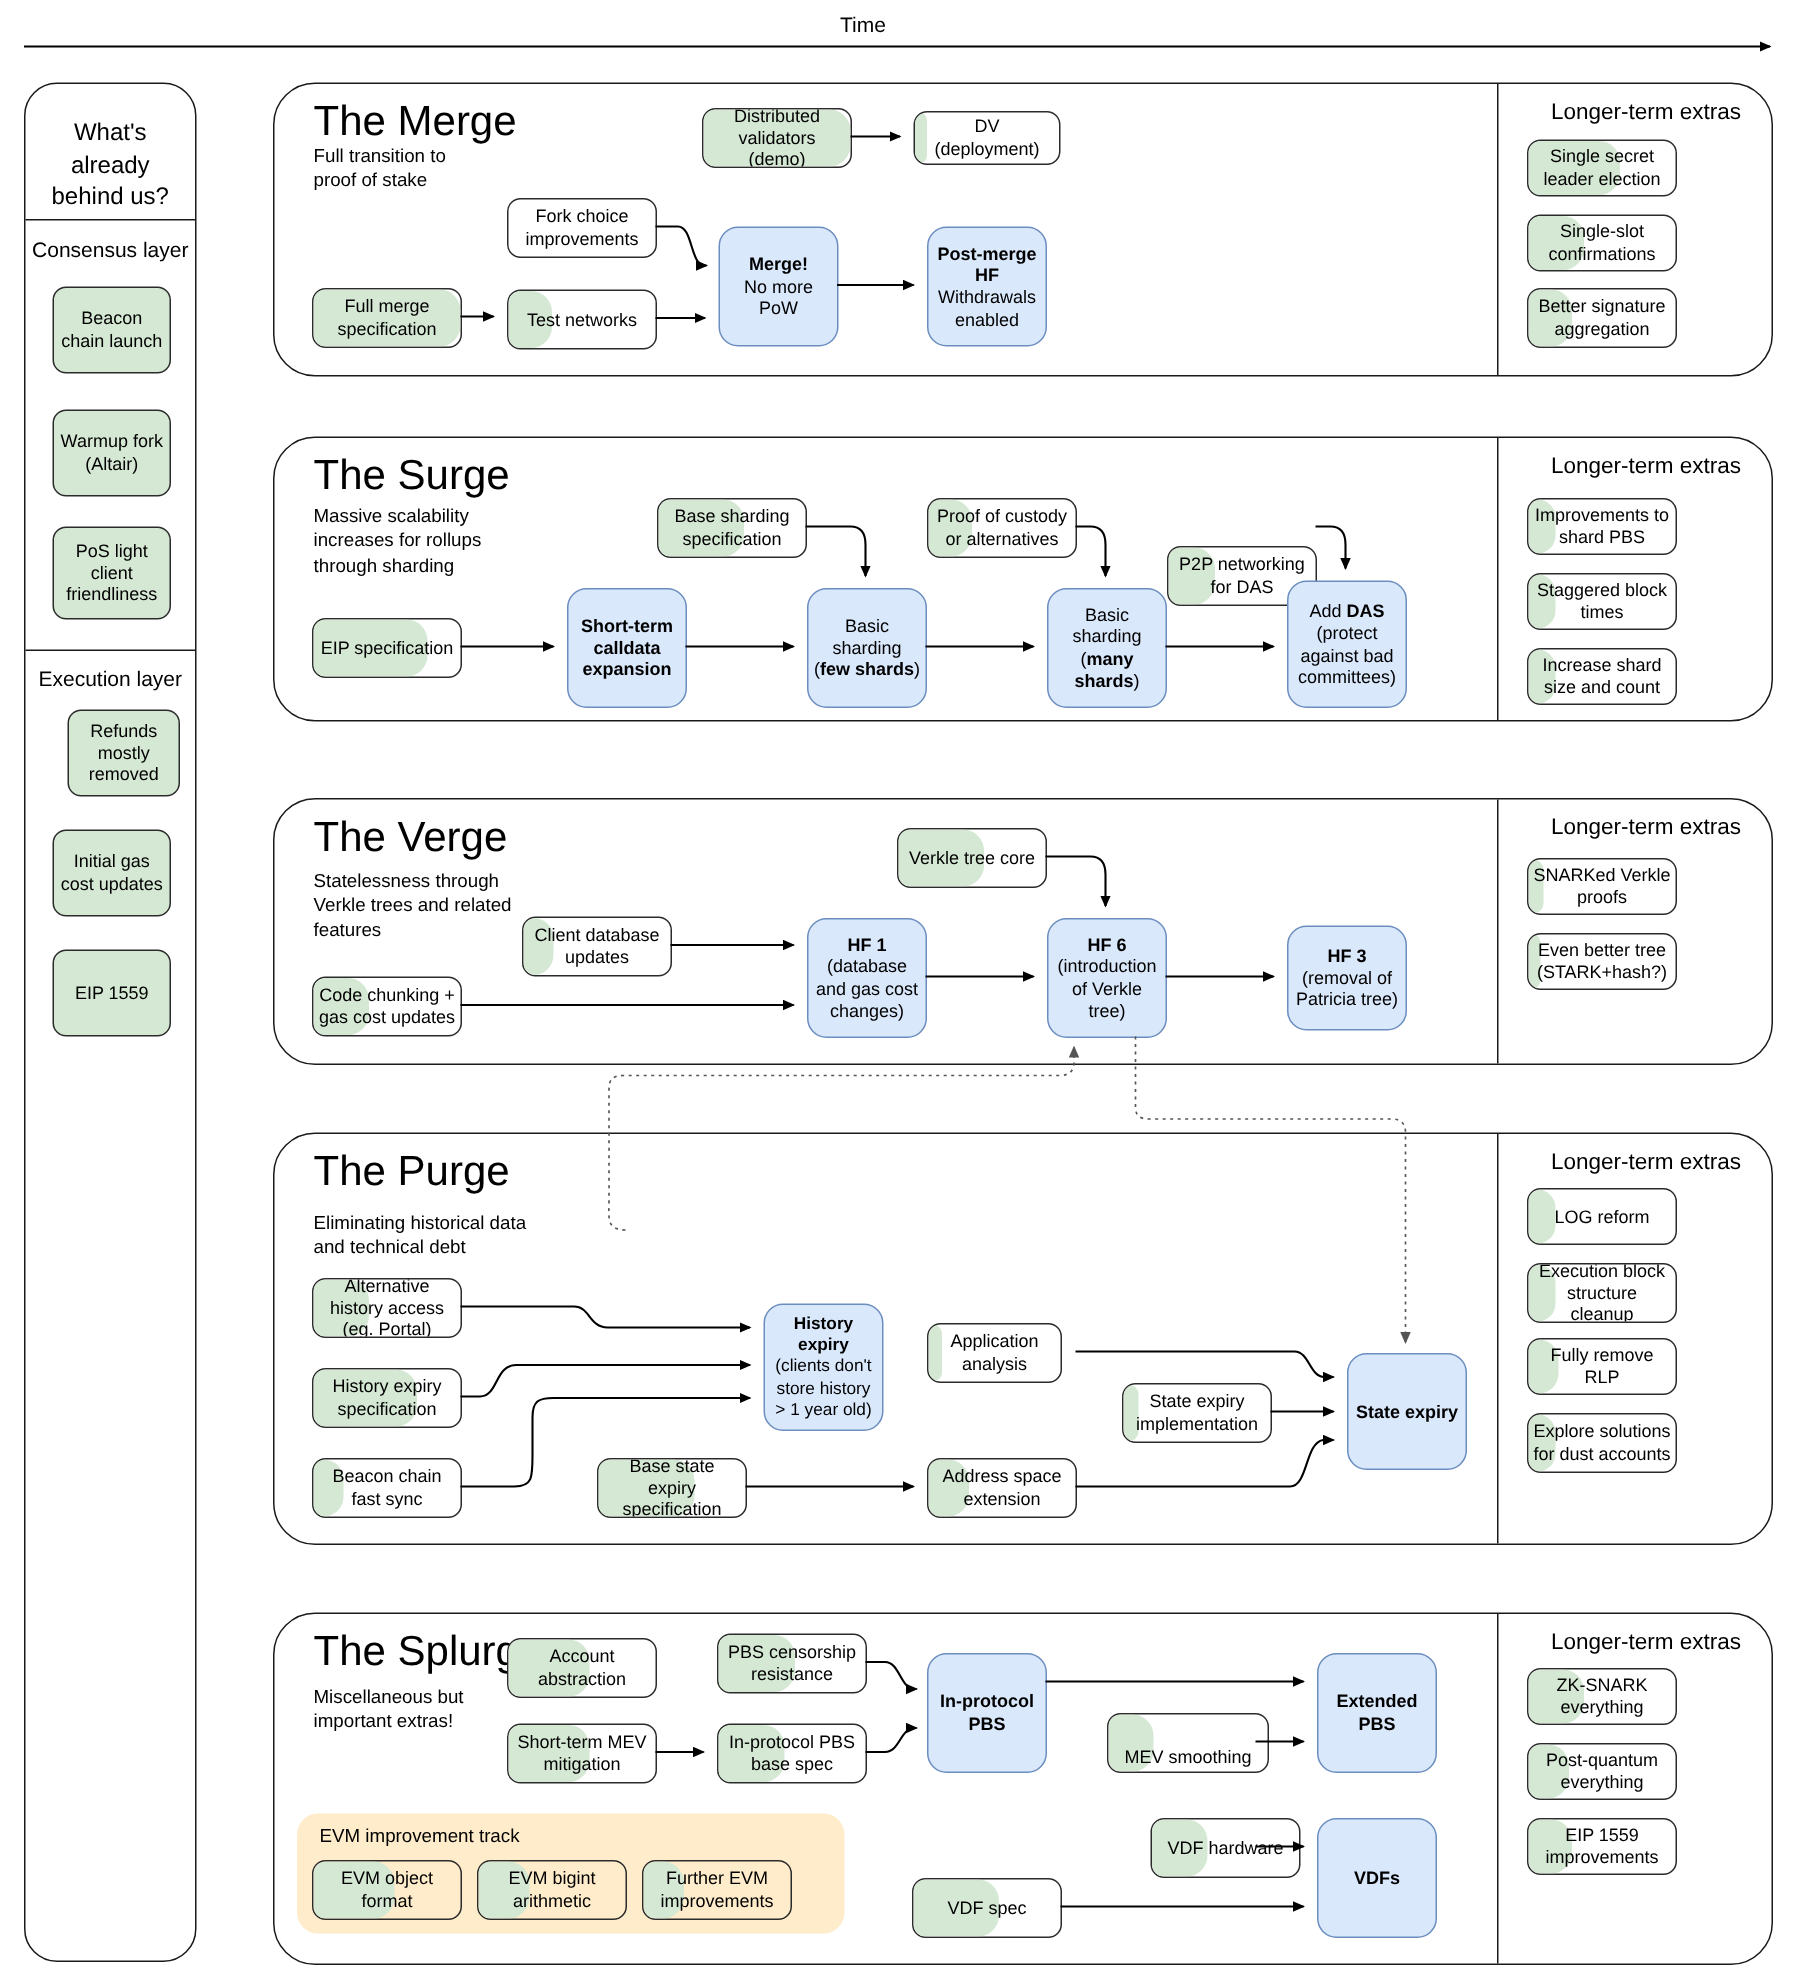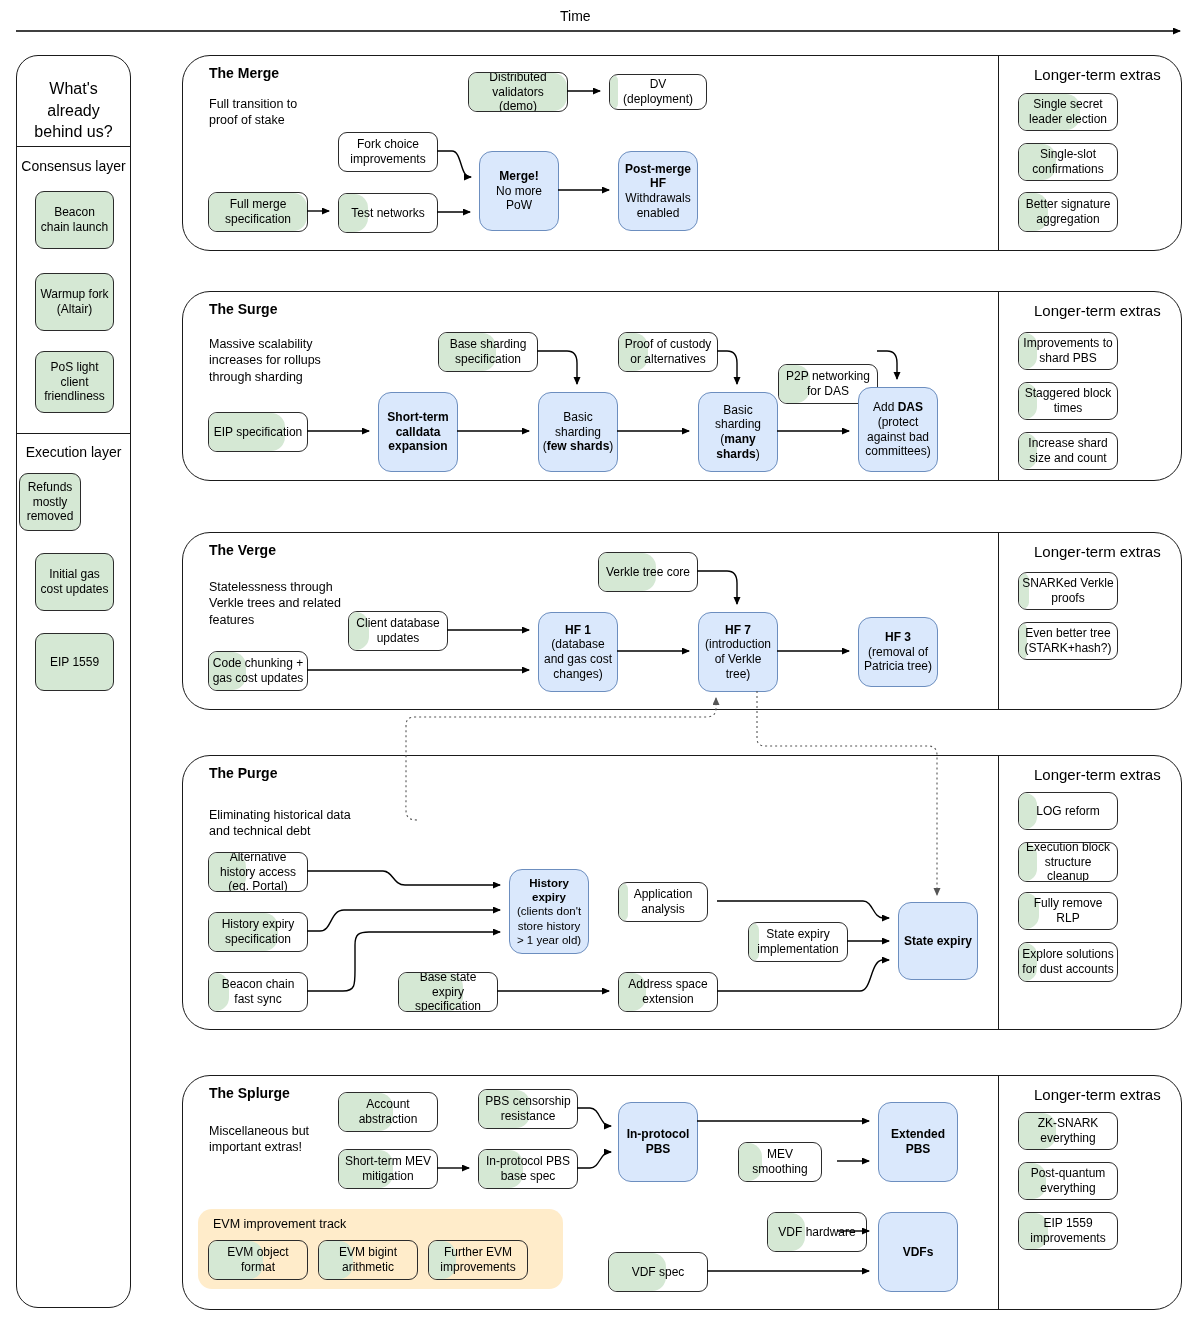--- a/index.html
+++ b/index.html
@@ -2,21 +2,21 @@
 <html><head>
 <meta charset="utf-8">
 <style>
   html,body{margin:0;padding:0;background:#fff;}
   body{font-family:"Liberation Sans","DejaVu Sans",sans-serif;color:#000;}
   .canvas{position:relative;width:1196px;height:1322px;background:#fff;overflow:hidden;}
   .overlay{position:absolute;left:0;top:0;width:1196px;height:1322px;pointer-events:none;z-index:6;}
   .time-label{position:absolute;left:560px;top:8px;font-size:14px;z-index:2;}
   
   .panel{position:absolute;border:1.2px solid #1a1a1a;border-radius:28px;background:#fff;box-sizing:border-box;}
-  .sec-title{position:absolute;left:26px;top:9px;font-size:14px;font-weight:bold;}
+  .sec-title{position:absolute;left:26px;top:9px;font-size:28px;}
   .sec-sub{position:absolute;left:26px;font-size:12.5px;line-height:1.3;}
   .vdiv{position:absolute;left:815px;top:0;bottom:0;width:0;border-left:1.2px solid #1a1a1a;}
   .extras-label{position:absolute;left:835px;top:10px;font-size:15px;margin-left:16px;}
   
   .col{position:absolute;border:1.2px solid #1a1a1a;border-radius:22px;background:#fff;box-sizing:border-box;}
   .col-title{position:absolute;left:0;right:0;top:22px;text-align:center;font-size:16px;line-height:1.35;}
   .hdiv{position:absolute;left:0;right:0;height:0;border-top:1.2px solid #1a1a1a;}
   .col-header{position:absolute;left:0;right:0;text-align:center;font-size:14px;}
   
   .box{position:absolute;display:flex;align-items:center;justify-content:center;text-align:center;
@@ -46,21 +46,21 @@
         <span class="lbl">Beacon chain launch</span>
       </div>
     <div class="box green" style="left:18px;top:217px;width:79px;height:58px;">
         <span class="lbl">Warmup fork (Altair)</span>
       </div>
     <div class="box green" style="left:18px;top:295px;width:79px;height:62px;">
         <span class="lbl">PoS light client friendliness</span>
       </div>
     <div class="hdiv" style="top:377px;"></div>
     <div class="col-header" style="top:388px;">Execution layer</div>
-    <div class="box green" style="left:2px;top:417px;width:62px;height:58px;">
+    <div class="box green" style="left:28px;top:417px;width:75px;height:58px;">
         <span class="lbl">Refunds mostly removed</span>
       </div>
     <div class="box green" style="left:18px;top:497px;width:79px;height:58px;">
         <span class="lbl">Initial gas cost updates</span>
       </div>
     <div class="box green" style="left:18px;top:577px;width:79px;height:58px;">
         <span class="lbl">EIP 1559</span>
       </div>
   </div>
 
@@ -170,21 +170,21 @@
         <span class="lbl">Client database updates</span>
       </div>
     <div class="box" style="left:25px;top:118px;width:100px;height:40px;">
         <div class="fill" style="width: 38%;"></div>
         <span class="lbl">Code chunking + gas cost updates</span>
       </div>
     <div class="box blue" style="left:355px;top:79px;width:80px;height:80px;">
         <span class="lbl"><b>HF 1</b><br>(database and gas cost changes)</span>
       </div>
     <div class="box blue" style="left:515px;top:79px;width:80px;height:80px;">
-        <span class="lbl"><b>HF 7</b><br>(introduction of Verkle tree)</span>
+        <span class="lbl"><b>HF 6</b><br>(introduction of Verkle tree)</span>
       </div>
     <div class="box blue" style="left:675px;top:84px;width:80px;height:70px;">
         <span class="lbl"><b>HF 3</b><br>(removal of Patricia tree)</span>
       </div>
     <div class="box extra" style="top:39px;height:38px;">
         <div class="fill" style="width: 10%;"></div>
         <span class="lbl">SNARKed Verkle proofs</span>
       </div>
     <div class="box extra" style="top:89px;height:38px;">
         <div class="fill" style="width: 8%;"></div>
@@ -266,21 +266,21 @@
         <div class="fill" style="width: 55%;"></div>
         <span class="lbl">Short-term MEV mitigation</span>
       </div>
     <div class="box" style="left:295px;top:73px;width:100px;height:40px;">
         <div class="fill" style="width: 45%;"></div>
         <span class="lbl">In-protocol PBS base spec</span>
       </div>
     <div class="box blue" style="left:435px;top:26px;width:80px;height:80px;">
         <span class="lbl"><b>In-protocol PBS</b></span>
       </div>
-    <div class="box" style="left:555px;top:66px;width:84px;height:40px;">
+    <div class="box" style="left:555px;top:66px;width:108px;height:40px;align-items:flex-end;">
         <div class="fill" style="width: 28%;"></div>
         <span class="lbl">MEV smoothing</span>
       </div>
     <div class="box blue" style="left:695px;top:26px;width:80px;height:80px;">
         <span class="lbl"><b>Extended PBS</b></span>
       </div>
     <div class="track" style="left:15px;top:133px;width:365px;height:80px;">
       <div class="track-label">EVM improvement track</div>
       <div class="box" style="left:10px;top:31px;width:100px;height:40px;">
           <div class="fill" style="width: 55%;"></div>

